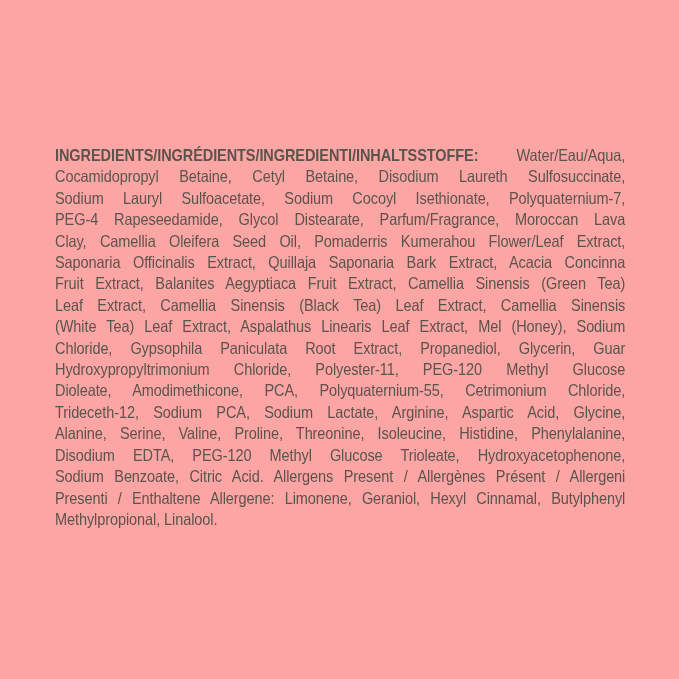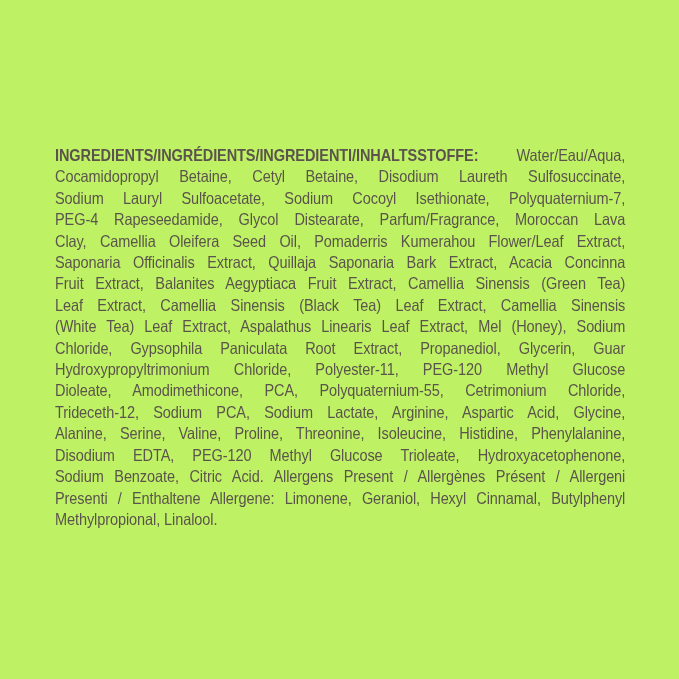--- a/index.html
+++ b/index.html
@@ -3,21 +3,21 @@
 <meta charset="utf-8">
 <style>
   html, body {
     margin: 0;
     padding: 0;
   }
   .canvas {
     position: relative;
     width: 679px;
     height: 679px;
-    background: #bef264;
+    background: #fca5a5;
     overflow: hidden;
   }
   .ingredients-label {
     position: absolute;
     left: 55px;
     top: 145px;
     width: 648px;
     transform: scaleX(0.88);
     transform-origin: 0 0;
     font-family: "Liberation Sans", sans-serif;

